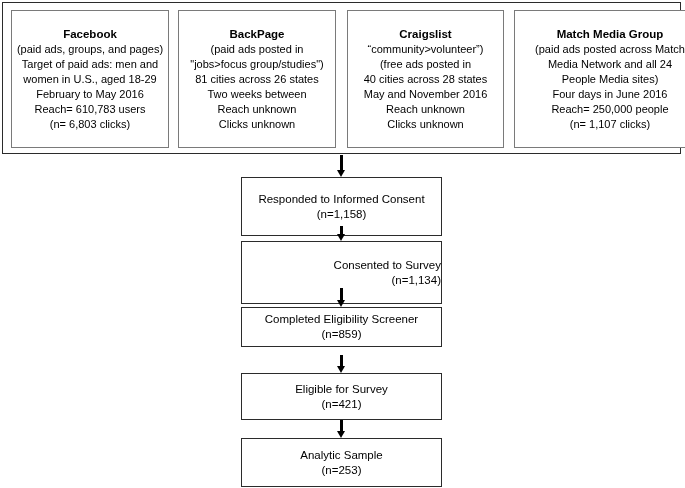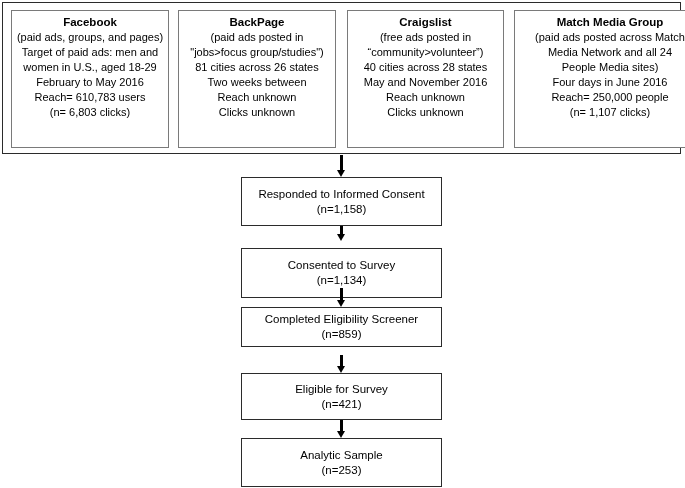--- a/index.html
+++ b/index.html
@@ -27,21 +27,21 @@
     box-sizing: border-box;
   }
 
   .source-box {
     position: absolute;
     top: 7px;
     height: 138px;
     border: 1px solid #7a7a7a;
     box-sizing: border-box;
     background: #ffffff;
-    padding-top: 4px;
+    padding-top: 16px;
     text-align: center;
   }
   .source-box.b0 { left: 8px;   width: 158px; }
   .source-box.b1 { left: 175px; width: 158px; }
   .source-box.b2 { left: 344px; width: 157px; }
   .source-box.b3 { left: 511px; width: 192px; }
 
   .source-title {
     font-size: 11.5px;
     font-weight: bold;
@@ -68,22 +68,22 @@
     align-items: center;
     justify-content: center;
     text-align: center;
   }
   .flow-box .ln {
     font-size: 11.5px;
     line-height: 15px;
     white-space: nowrap;
   }
 
-  .flow-box.f0 { top: 177px; height: 49px; }
-  .flow-box.f1 { top: 248px; height: 50px; }
+  .flow-box.f0 { top: 177px; height: 59px; }
+  .flow-box.f1 { top: 241px; height: 63px; align-items: flex-end; }
   .flow-box.f2 { top: 307px; height: 40px; }
   .flow-box.f3 { top: 373px; height: 47px; }
   .flow-box.f4 { top: 438px; height: 49px; }
 
   
   .arrow {
     position: absolute;
     left: 340px;
     width: 3px;
   }
@@ -149,22 +149,22 @@
       <div>81 cities across 26 states</div>
       <div>Two weeks between</div>
       <div>Reach unknown</div>
       <div>Clicks unknown</div>
     </div>
   </div>
 
   <div class="source-box b2">
     <div class="source-title">Craigslist</div>
     <div class="source-lines">
+      <div>“community&gt;volunteer”)</div>
       <div>(free ads posted in</div>
-      <div>“community&gt;volunteer”)</div>
       <div>40 cities across 28 states</div>
       <div>May and November 2016</div>
       <div>Reach unknown</div>
       <div>Clicks unknown</div>
     </div>
   </div>
 
   <div class="source-box b3">
     <div class="source-title">Match Media Group</div>
     <div class="source-lines">

